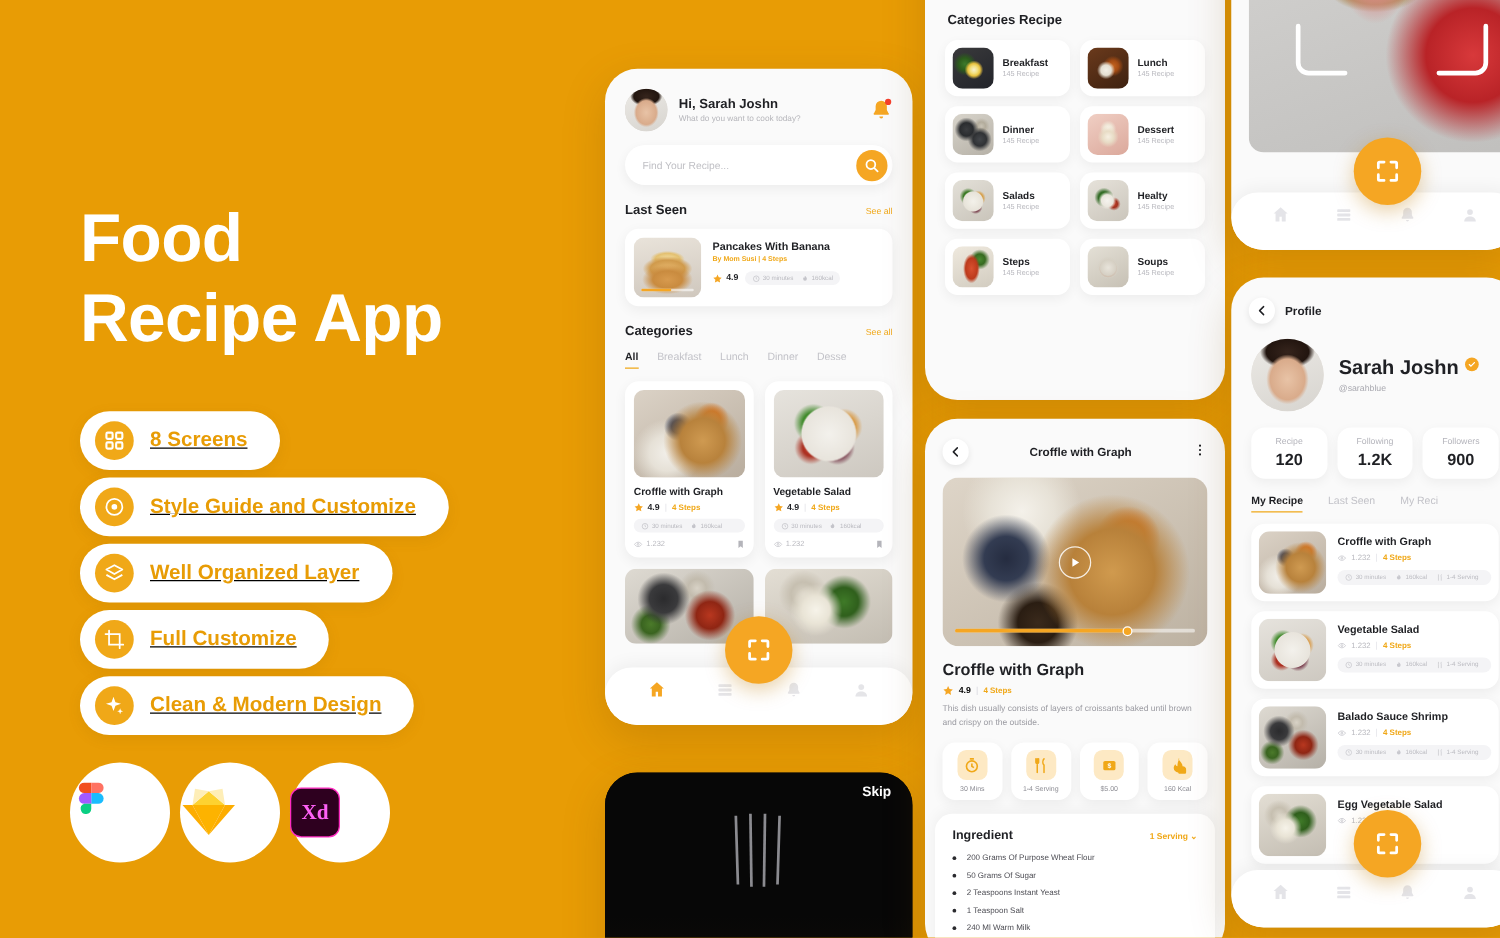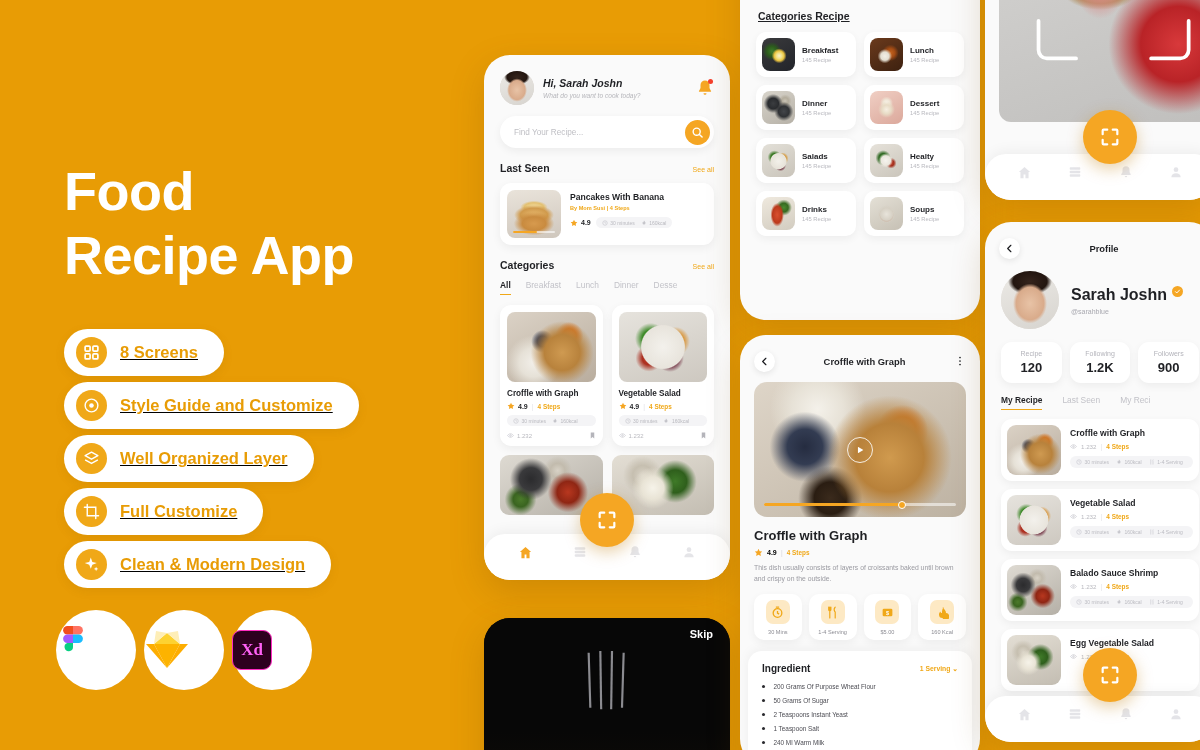--- a/index.html
+++ b/index.html
@@ -52,21 +52,21 @@
   #phone-detail { left: 740px; top: 335px; width: 240px; height: 430px; }
   #phone-smoothie { left: 985px; top: -170px; width: 230px; height: 370px; }
   #phone-profile { left: 985px; top: 222px; width: 230px; height: 520px; }
 
   
   .greet-row { display: flex; align-items: center; gap: 9px; padding: 16px 16px 0; }
   .avatar-img {
     width: 34px; height: 34px; border-radius: 50%; flex: 0 0 auto;
     background: #d8d3cd; overflow: hidden; position: relative;
   }
-  .greet-text { flex: 1; min-width: 0; font-style: italic; }
+  .greet-text { flex: 1; min-width: 0; }
   .greet-hi { font-size: 10.5px; font-weight: bold; color: #1f2024; }
   .greet-sub { font-size: 6.6px; color: #b6b6bb; margin-top: 2.5px; }
   .bell-wrap { position: relative; width: 18px; height: 18px; }
   .bell-dot {
     position: absolute; right: 1px; top: 0px; width: 5px; height: 5px;
     border-radius: 50%; background: #f4402c;
   }
 
   
   .search-bar {
@@ -141,21 +141,21 @@
   #fab-smoothie { left: 1083px; top: 110px; }
   #fab-profile { left: 1083px; top: 648px; }
 
   
   .skip {
     position: absolute; right: 17px; top: 10px; color: #fff;
     font-size: 11px; font-weight: bold;
   }
 
   
-  .cat-title { font-size: 10.5px; font-weight: bold; color: #1f2024; margin: 0 0 10px 2px; text-decoration: underline; }
+  .cat-title { font-size: 10.5px; font-weight: bold; color: #1f2024; margin: 0 0 10px 2px; }
   .cat-grid { display: grid; grid-template-columns: 1fr 1fr; gap: 8px; }
   .cat-item {
     background: #fff; border-radius: 10px; padding: 6px; display: flex;
     align-items: center; gap: 7px; box-shadow: 0 3px 9px rgba(0,0,0,.055);
   }
   .cat-thumb { width: 33px; height: 33px; border-radius: 8px; flex: 0 0 auto; overflow: hidden; position: relative; }
   .cat-name { font-size: 8px; font-weight: bold; color: #1f2024; }
   .cat-count { font-size: 5.8px; color: #b9b9bf; margin-top: 2.5px; }
 
   
@@ -207,21 +207,21 @@
   }
   .ing-head { display: flex; align-items: center; justify-content: space-between; }
   .ing-title { font-size: 10px; font-weight: bold; color: #1f2024; }
   .ing-serv { font-size: 6.8px; color: #f0a818; font-weight: bold; }
   .ing-list { margin-top: 9px; display: flex; flex-direction: column; gap: 7px; }
   .ing-item { display: flex; align-items: center; gap: 8px; font-size: 6.4px; color: #4c4c53; }
   .bullet { width: 3.4px; height: 3.4px; border-radius: 50%; background: #2a2a2e; flex: 0 0 auto; }
 
   
   .pf-head { display: flex; align-items: center; gap: 8px; padding: 16px 14px 0; }
-  .pf-title { flex: 1; text-align: center; font-size: 9.4px; font-weight: bold; color: #1f2024; margin-right: 21px; }
+  .pf-title { flex: 1; font-size: 9.4px; font-weight: bold; color: #1f2024; margin-right: 21px; }
   .pf-user { display: flex; align-items: center; gap: 12px; padding: 12px 16px 0; }
   .pf-avatar { width: 58px; height: 58px; border-radius: 50%; overflow: hidden; background: #e2ddd7; position: relative; flex: 0 0 auto; }
   .pf-name { font-size: 16px; font-weight: bold; color: #1f2024; display: flex; align-items: flex-start; gap: 5px; white-space: nowrap; }
   .verified { width: 11px; height: 11px; border-radius: 50%; background: #f5a623; display: flex; align-items: center; justify-content: center; flex: 0 0 auto; }
   .pf-handle { font-size: 7px; color: #a9a9b0; margin-top: 4px; }
   .pf-stats { display: flex; gap: 8px; padding: 13px 16px 0; }
   .pf-stat {
     flex: 1; background: #fff; border-radius: 11px; padding: 8px 4px;
     text-align: center; box-shadow: 0 3px 9px rgba(0,0,0,.055); min-width: 0;
   }
@@ -709,21 +709,21 @@
           <div>
             <div class="cat-name">Healty</div>
             <div class="cat-count">145 Recipe</div>
           </div>
         </div>
         <div class="cat-item">
           <div class="cat-thumb">
               <div class="ph ph-drinks"></div>
             </div>
           <div>
-            <div class="cat-name">Drinks</div>
+            <div class="cat-name">Steps</div>
             <div class="cat-count">145 Recipe</div>
           </div>
         </div>
         <div class="cat-item">
           <div class="cat-thumb">
               <div class="ph ph-soups"></div>
             </div>
           <div>
             <div class="cat-name">Soups</div>
             <div class="cat-count">145 Recipe</div>

